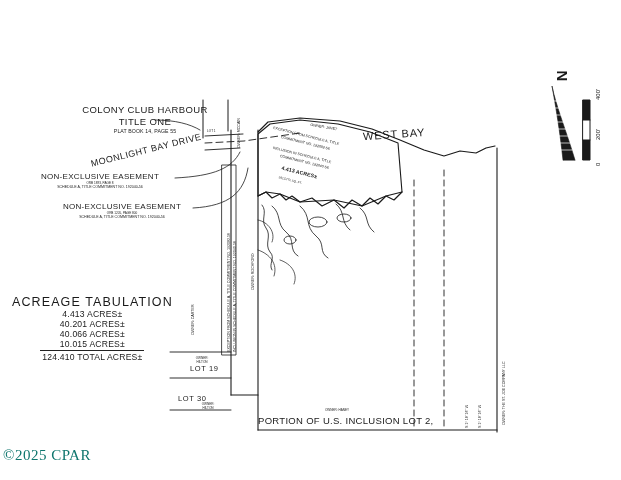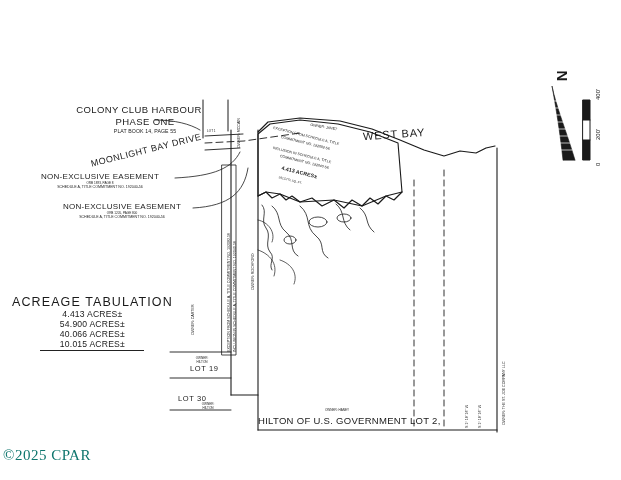--- a/index.html
+++ b/index.html
@@ -107,22 +107,22 @@
       <line x1="554" y1="136" x2="568" y2="136"></line>
       <line x1="553" y1="129" x2="566" y2="129"></line>
       <line x1="553" y1="122" x2="564" y2="122"></line>
       <line x1="552" y1="115" x2="562" y2="115"></line>
       <line x1="552" y1="108" x2="560" y2="108"></line>
       <line x1="551" y1="101" x2="558" y2="101"></line>
     </g>
   </g>
 </svg>
 
-<div class="lbl ctr t-title" style="left:139px;top:105px;">COLONY CLUB HARBOUR</div>
-<div class="lbl ctr t-title" style="left:145px;top:117px;">PHASE ONE</div>
+<div class="lbl ctr t-title" style="left:145px;top:105px;">COLONY CLUB HARBOUR</div>
+<div class="lbl ctr t-title" style="left:145px;top:117px;">TITLE ONE</div>
 <div class="lbl ctr t-sub" style="left:145px;top:129px;">PLAT BOOK 14, PAGE 55</div>
 <div class="lbl t-xtiny" style="left:207px;top:130px;">LOT 1</div>
 
 <div class="lbl t-road rotmap" style="left:90px;top:160px;">MOONLIGHT BAY DRIVE</div>
 
 <div class="lbl ctr t-mid" style="left:100px;top:173px;">NON-EXCLUSIVE EASEMENT</div>
 <div class="lbl ctr t-xtiny" style="left:100px;top:182px;">ORB 1893, PAGE 8</div>
 <div class="lbl ctr t-tiny" style="left:100px;top:186px;">SCHEDULE A, TITLE COMMITMENT NO. 192040-56</div>
 
 <div class="lbl ctr t-mid" style="left:122px;top:203px;">NON-EXCLUSIVE EASEMENT</div>
@@ -149,29 +149,30 @@
 <div class="lbl t-tiny rot90" style="left:479px;top:428px;">S 1° 18' 16" W</div>
 
 <div class="lbl t-xtiny ctr" style="left:202px;top:357px;">OWNER:</div>
 <div class="lbl t-xtiny ctr" style="left:202px;top:361px;">HILTON</div>
 <div class="lbl t-lot" style="left:183px;top:365px;margin-left:7px;">LOT 19</div>
 <div class="lbl t-lot" style="left:178px;top:395px;">LOT 30</div>
 <div class="lbl t-xtiny ctr" style="left:208px;top:403px;">OWNER:</div>
 <div class="lbl t-xtiny ctr" style="left:208px;top:407px;">HILTON</div>
 
 <div class="lbl t-xtiny ctr" style="left:337px;top:409px;">OWNER: HANEY</div>
-<div class="lbl t-bot" style="left:258px;top:416px;">HILTON OF U.S. GOVERNMENT LOT 2,</div>
+<div class="lbl t-bot" style="left:258px;top:416px;">PORTION OF U.S. INCLUSION LOT 2,</div>
 
 <div class="acreage-box">
   <div class="t-acr-h row">ACREAGE TABULATION</div>
   <div class="t-acr row">4.413 ACRES±</div>
-  <div class="t-acr row">54.900 ACRES±</div>
+  <div class="t-acr row">40.201 ACRES±</div>
   <div class="t-acr row">40.066 ACRES±</div>
   <div class="t-acr row">10.015 ACRES±</div>
   <div class="rule"></div>
+  <div class="t-acr row">124.410 TOTAL ACRES±</div>
 </div>
 
 <div class="lbl t-n" style="left:556px;top:68px;transform:rotate(-90deg);">N</div>
 <div class="lbl t-scale rot90" style="left:595px;top:166px;">0</div>
 <div class="lbl t-scale rot90" style="left:595px;top:140px;">200'</div>
 <div class="lbl t-scale rot90" style="left:595px;top:100px;">400'</div>
 
 <div class="watermark">©2025 CPAR</div>
 
 </body></html>

